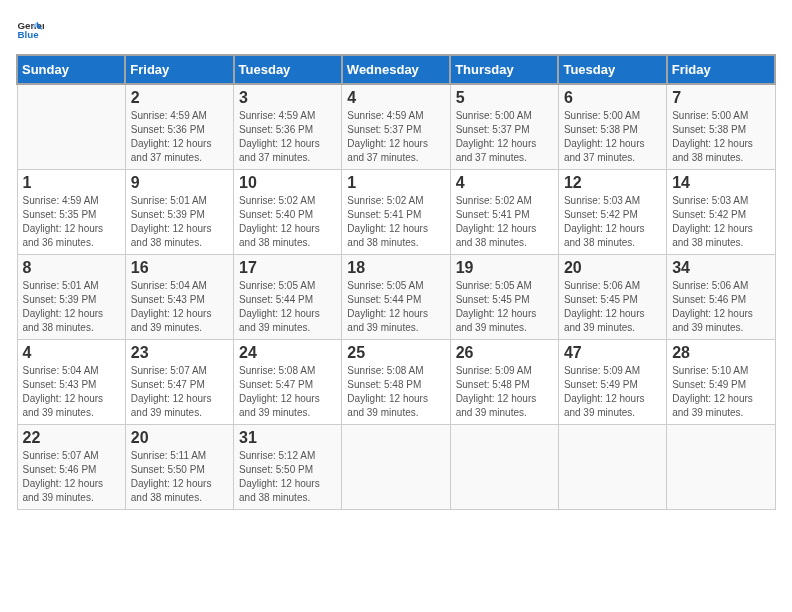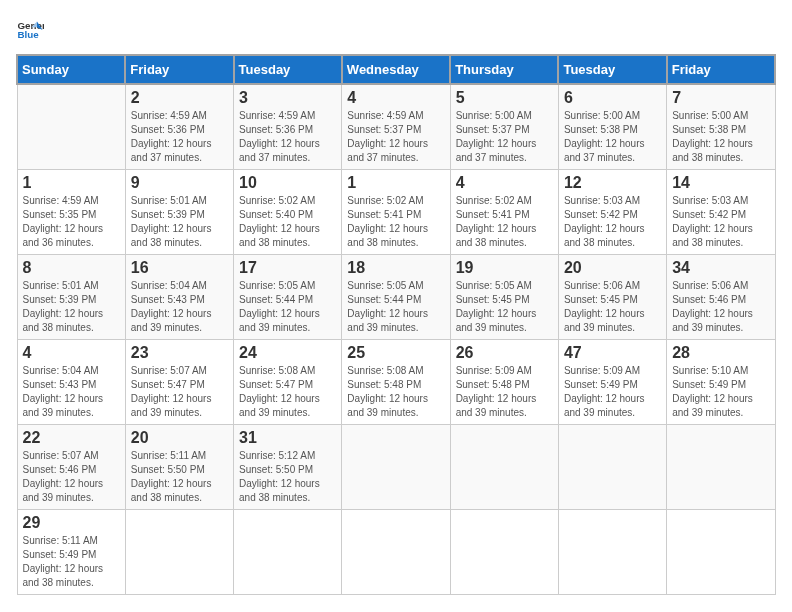--- a/index.html
+++ b/index.html
@@ -329,29 +329,14 @@
           <div class="day-detail" style="white-space: pre-line;">Sunrise: 5:12 AM
 Sunset: 5:50 PM
 Daylight: 12 hours
 and 38 minutes.</div>
         </td>
         <td class="empty-cell"></td>
         <td class="empty-cell"></td>
         <td class="empty-cell"></td>
         <td class="empty-cell"></td>
       </tr>
-      <tr>
-        <td>
-          <span class="day-number">29</span>
-          <div class="day-detail" style="white-space: pre-line;">Sunrise: 5:11 AM
-Sunset: 5:49 PM
-Daylight: 12 hours
-and 38 minutes.</div>
-        </td>
-        <td class="empty-cell"></td>
-        <td class="empty-cell"></td>
-        <td class="empty-cell"></td>
-        <td class="empty-cell"></td>
-        <td class="empty-cell"></td>
-        <td class="empty-cell"></td>
-      </tr>
     </tbody>
 </table>
 
 </body></html>

